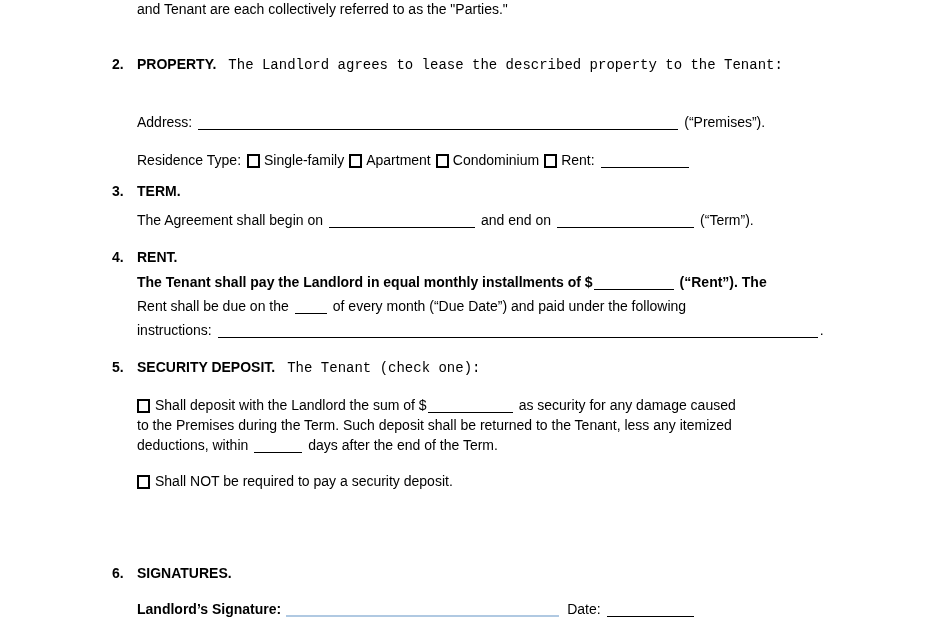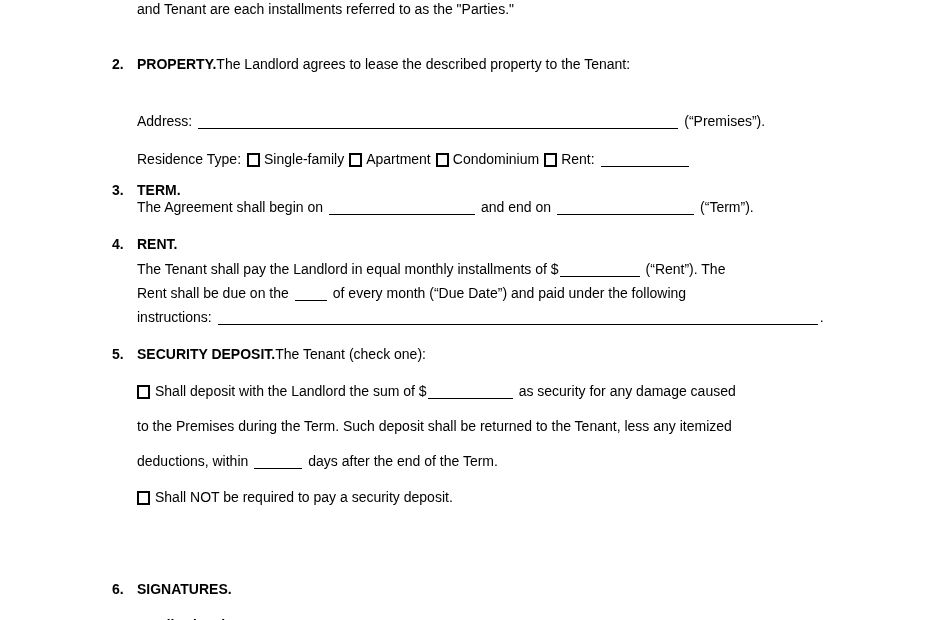--- a/index.html
+++ b/index.html
@@ -10,21 +10,21 @@
     font-family: "Liberation Sans", sans-serif;
     font-size: 14px;
     color: #000000;
   }
   .page { width: 930px; height: 620px; padding: 1px 0 0 112px; }
   .line { line-height: 17px; white-space: nowrap; }
   .indent { margin-left: 25px; }
   .section-head { display: flex; line-height: 17px; white-space: nowrap; }
   .num { display: inline-block; width: 25px; font-weight: bold; flex: 0 0 25px; }
   .bold { font-weight: bold; }
-  .head-rest { margin-left: 0; }
+  .head-rest { margin-left: 12px; font-family: Liberation Mono, monospace; }
 
   
   .blank {
     display: inline-block;
     height: 14px;
     vertical-align: -3px;
     border-bottom: 1.5px solid #000000;
     margin: 0 6px;
   }
   .blank.tight { margin-left: 1px; }
@@ -53,34 +53,34 @@
     margin: 0 4px 0 5px;
   }
   .checkbox.first { margin-left: 6px; }
   .checkbox.para { margin: 0 5px 0 0; }
 
   
   .mt38 { margin-top: 38px; }
   .mt22 { margin-top: 40px; }
   .mt21 { margin-top: 21px; }
   .mt14 { margin-top: 14px; }
-  .mt12 { }
+  .mt12 { margin-top: 12px; }
   .mt20 { margin-top: 20px; }
-  .mt8  { margin-top: 8px; }
+  .mt8  { margin-top: 8px; font-weight: bold; }
   .mt7  { margin-top: 7px; }
-  .mt3  { margin-top: 18px; }
+  .mt3  { margin-top: 3px; }
   .mt75 { margin-top: 75px; }
   .mt19 { margin-top: 19px; }
 </style>
 </head>
 <body>
 
 <div class="page">
 
-  <div class="line indent">and Tenant are each installments referred to as the "Parties."</div>
+  <div class="line indent">and Tenant are each collectively referred to as the "Parties."</div>
 
   <div class="section-head mt38">
     <span class="num">2.</span>
     <span><span class="bold">PROPERTY.</span><span class="head-rest">The Landlord agrees to lease the described property to the Tenant:</span></span>
   </div>
 
   <div class="line indent mt22">
     <span>Address:</span><span class="blank w480"></span><span>(“Premises”).</span>
   </div>
 

